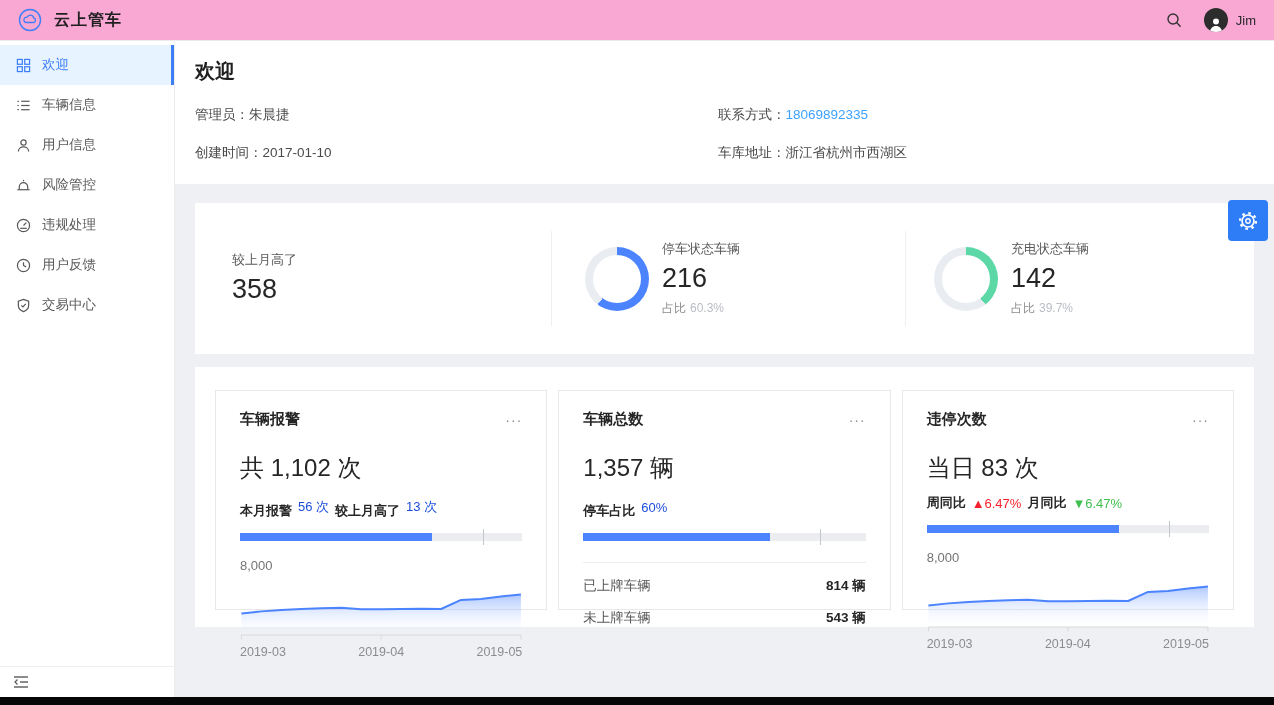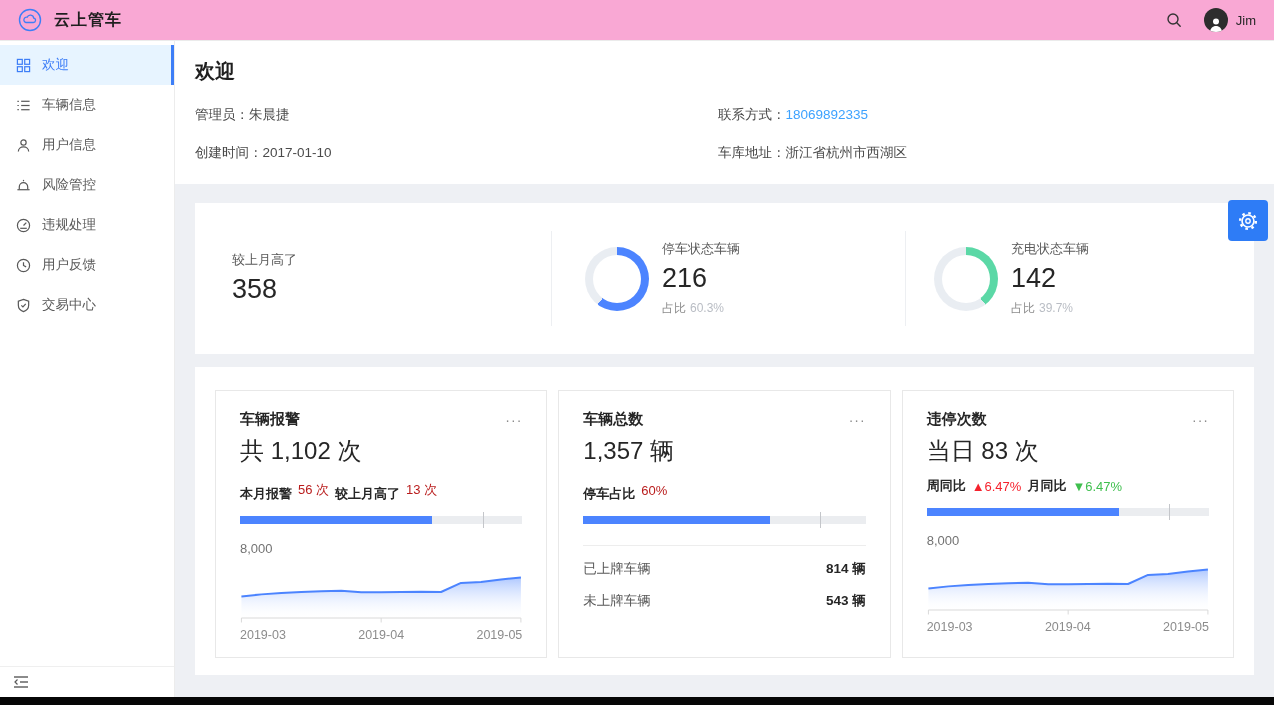--- a/index.html
+++ b/index.html
@@ -48,29 +48,29 @@
   .stat-col.c2 { width:353px; padding-left:33px; }
   .stat-col.c3 { flex:1; padding-left:28px; }
   .v-divider { width:1px; align-self:stretch; background:#edeff2; }
   .donut { width:64px; height:64px; border-radius:50%; position:relative; flex:0 0 auto; margin-right:13px; }
   .donut-hole { position:absolute; left:8px; top:8px; width:48px; height:48px; border-radius:50%; background:#fff; }
   .stat-text .stat-label { font-size:13px; color:#595959; }
   .stat-text .stat-value { font-size:27px; color:#262626; margin-top:4px; line-height:1.2; }
   .stat-ratio { margin-top:5px; font-size:12px; color:#8c8c8c; }
   .stat-ratio .ratio-val { color:#b9bdc4; margin-left:4px; }
 
-  .cards-panel { margin-top:13px; background:#fff; padding:23px 20px 17px 20px; display:flex; gap:11px; height:308px; }
+  .cards-panel { margin-top:13px; background:#fff; padding:23px 20px 17px 20px; display:flex; gap:11px; height:260px; }
   .card { flex:1 1 0; border:1px solid #e8e8e8; background:#fff; padding:19px 24px 14px 24px; position:relative; }
   .card-head { display:flex; justify-content:space-between; align-items:center; }
   .card-title { font-size:15px; font-weight:bold; color:#262626; }
   .card-menu { background:none; border:none; cursor:pointer; color:#8c8c8c; font-size:14px; letter-spacing:1px; line-height:1; }
-  .card-headline { font-size:24px; color:#262626; margin-top:6px; }
+  .card-headline { font-size:24px; color:#262626; margin-top:23px; }
   .card-subline { margin-top:10px; font-size:13px; display:flex; align-items:center; gap:6px; white-space:nowrap; }
   .sub-label { color:#262626; font-weight:bold;margin-top:8px; }
-  .sub-value { color:#b91c1c; }
+  .sub-value { color:#1d4ed8; }
   .trend-up { color:#f5222d; }
   .trend-down { color:#3fbf4e; }
   .trend-label { color:#262626; font-weight:bold; }
   .progress { margin-top:13px; position:relative; height:8px; background:#ebedf0; }
   .progress-fill { position:absolute; left:0; top:0; bottom:0; background:#4c84ff; }
   .progress-tick { position:absolute; top:-4px; width:1px; height:16px; background:#c4c6ca; }
   .chart-block { margin-top:17px; }
   .chart-ymax { font-size:13px; color:#737373; margin-bottom:2px; }
   .mini-chart { width:100%; height:66px; display:block; }
   .chart-xlabels { display:flex; justify-content:space-between; font-size:12.5px; color:#8c8c8c; margin-top:4px; }

